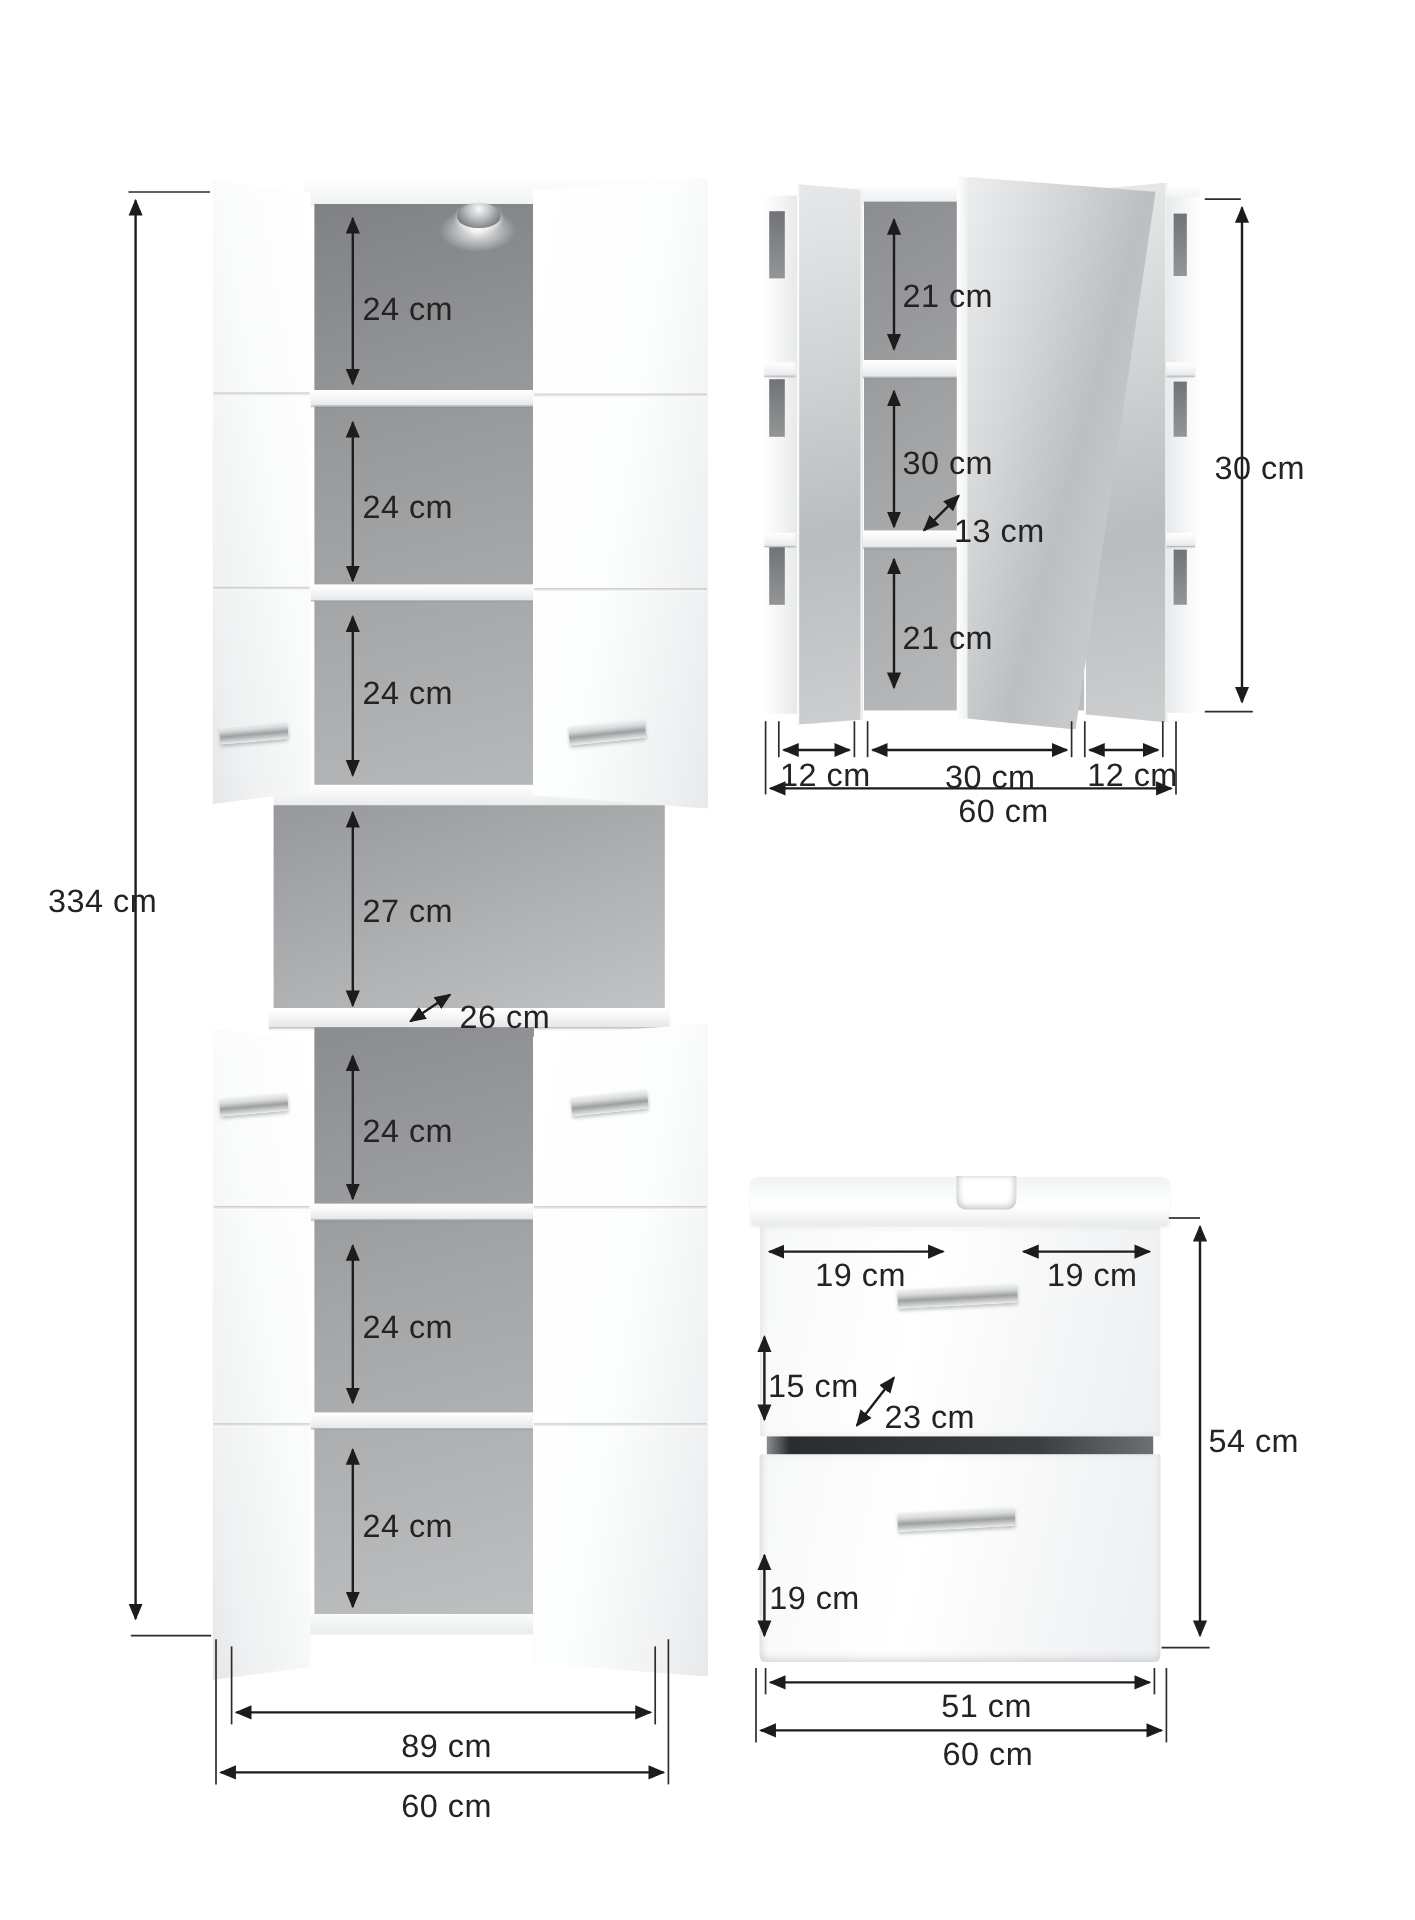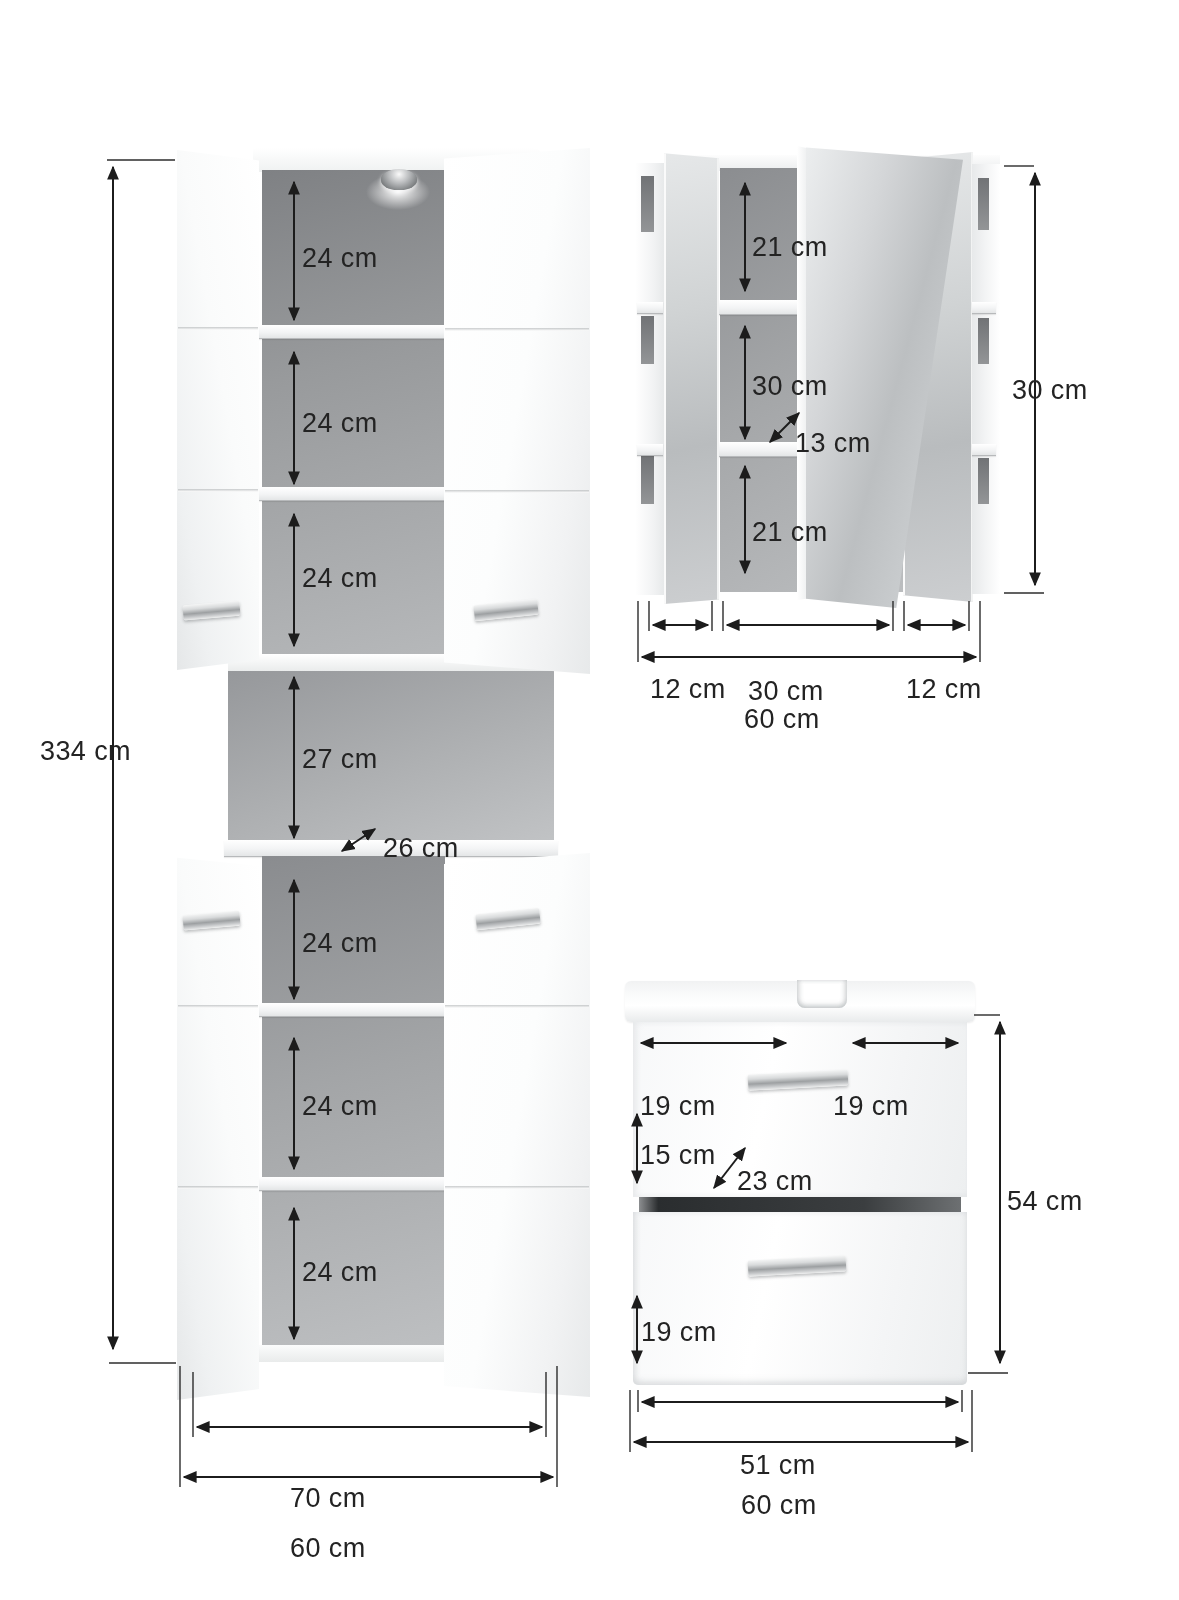--- a/index.html
+++ b/index.html
@@ -1,21 +1,21 @@
 <!DOCTYPE html>
 <html><head>
 <meta charset="utf-8">
 <style>
   html,body{margin:0;padding:0;background:#ffffff;}
   .canvas{position:relative;width:1179px;height:1600px;background:#ffffff;overflow:hidden;
           font-family:"Liberation Sans",sans-serif;}
   .abs{position:absolute;}
   .title{position:absolute;left:14px;top:18px;font-size:21.5px;color:#1c1c1e;letter-spacing:0.2px;}
   .dim-label{position:absolute;font-size:27px;color:#232323;white-space:nowrap;letter-spacing:0.4px;}
-  .ctr{text-align:left;margin-top:43px;}
+  .ctr{text-align:right;}
   .rgt{text-align:right;}
   .shelf{position:absolute;background:linear-gradient(180deg,#ffffff 0%,#f3f4f5 55%,#e4e6e7 100%);
          border-bottom:1px solid #b7b9bb;box-shadow:0 1px 1px rgba(0,0,0,0.08);}
   .door{position:absolute;background:linear-gradient(100deg,#ffffff 0%,#fcfdfd 50%,#f1f2f3 80%,#e7e9ea 100%);
         box-shadow:0 3px 8px rgba(130,135,140,0.28);}
   .door-l{position:absolute;background:linear-gradient(260deg,#ffffff 0%,#fafbfb 45%,#eff1f2 80%,#e5e7e8 100%);
         box-shadow:0 3px 8px rgba(130,135,140,0.28);}
   .seam{position:absolute;height:3px;background:linear-gradient(180deg,rgba(158,162,164,0.55),rgba(255,255,255,0.95));}
   .handle{position:absolute;border-radius:2px;
         background:linear-gradient(180deg,#f4f5f5 0%,#d8dadb 30%,#9da0a2 60%,#c6c8ca 82%,#ebecec 100%);
@@ -160,21 +160,21 @@
 
   <div class="dim-label rgt" style="left:40px;top:736px;width:66px;">334 cm</div>
   <div class="dim-label" style="left:302px;top:243px;">24 cm</div>
   <div class="dim-label" style="left:302px;top:408px;">24 cm</div>
   <div class="dim-label" style="left:302px;top:563px;">24 cm</div>
   <div class="dim-label" style="left:302px;top:744px;">27 cm</div>
   <div class="dim-label" style="left:383px;top:833px;">26 cm</div>
   <div class="dim-label" style="left:302px;top:928px;">24 cm</div>
   <div class="dim-label" style="left:302px;top:1091px;">24 cm</div>
   <div class="dim-label" style="left:302px;top:1257px;">24 cm</div>
-  <div class="dim-label ctr" style="left:290px;top:1440px;width:120px;">70 cm</div>
+  <div class="dim-label ctr" style="left:290px;top:1440px;width:120px;">89 cm</div>
   <div class="dim-label ctr" style="left:290px;top:1490px;width:120px;">60 cm</div>
 
   <div class="dim-label" style="left:752px;top:232px;">21 cm</div>
   <div class="dim-label" style="left:752px;top:371px;">30 cm</div>
   <div class="dim-label" style="left:795px;top:428px;">13 cm</div>
   <div class="dim-label" style="left:752px;top:517px;">21 cm</div>
   <div class="dim-label" style="left:1012px;top:375px;">30 cm</div>
   <div class="dim-label ctr" style="left:650px;top:631px;width:60px;">12 cm</div>
   <div class="dim-label ctr" style="left:748px;top:633px;width:115px;">30 cm</div>
   <div class="dim-label ctr" style="left:906px;top:631px;width:62px;">12 cm</div>

